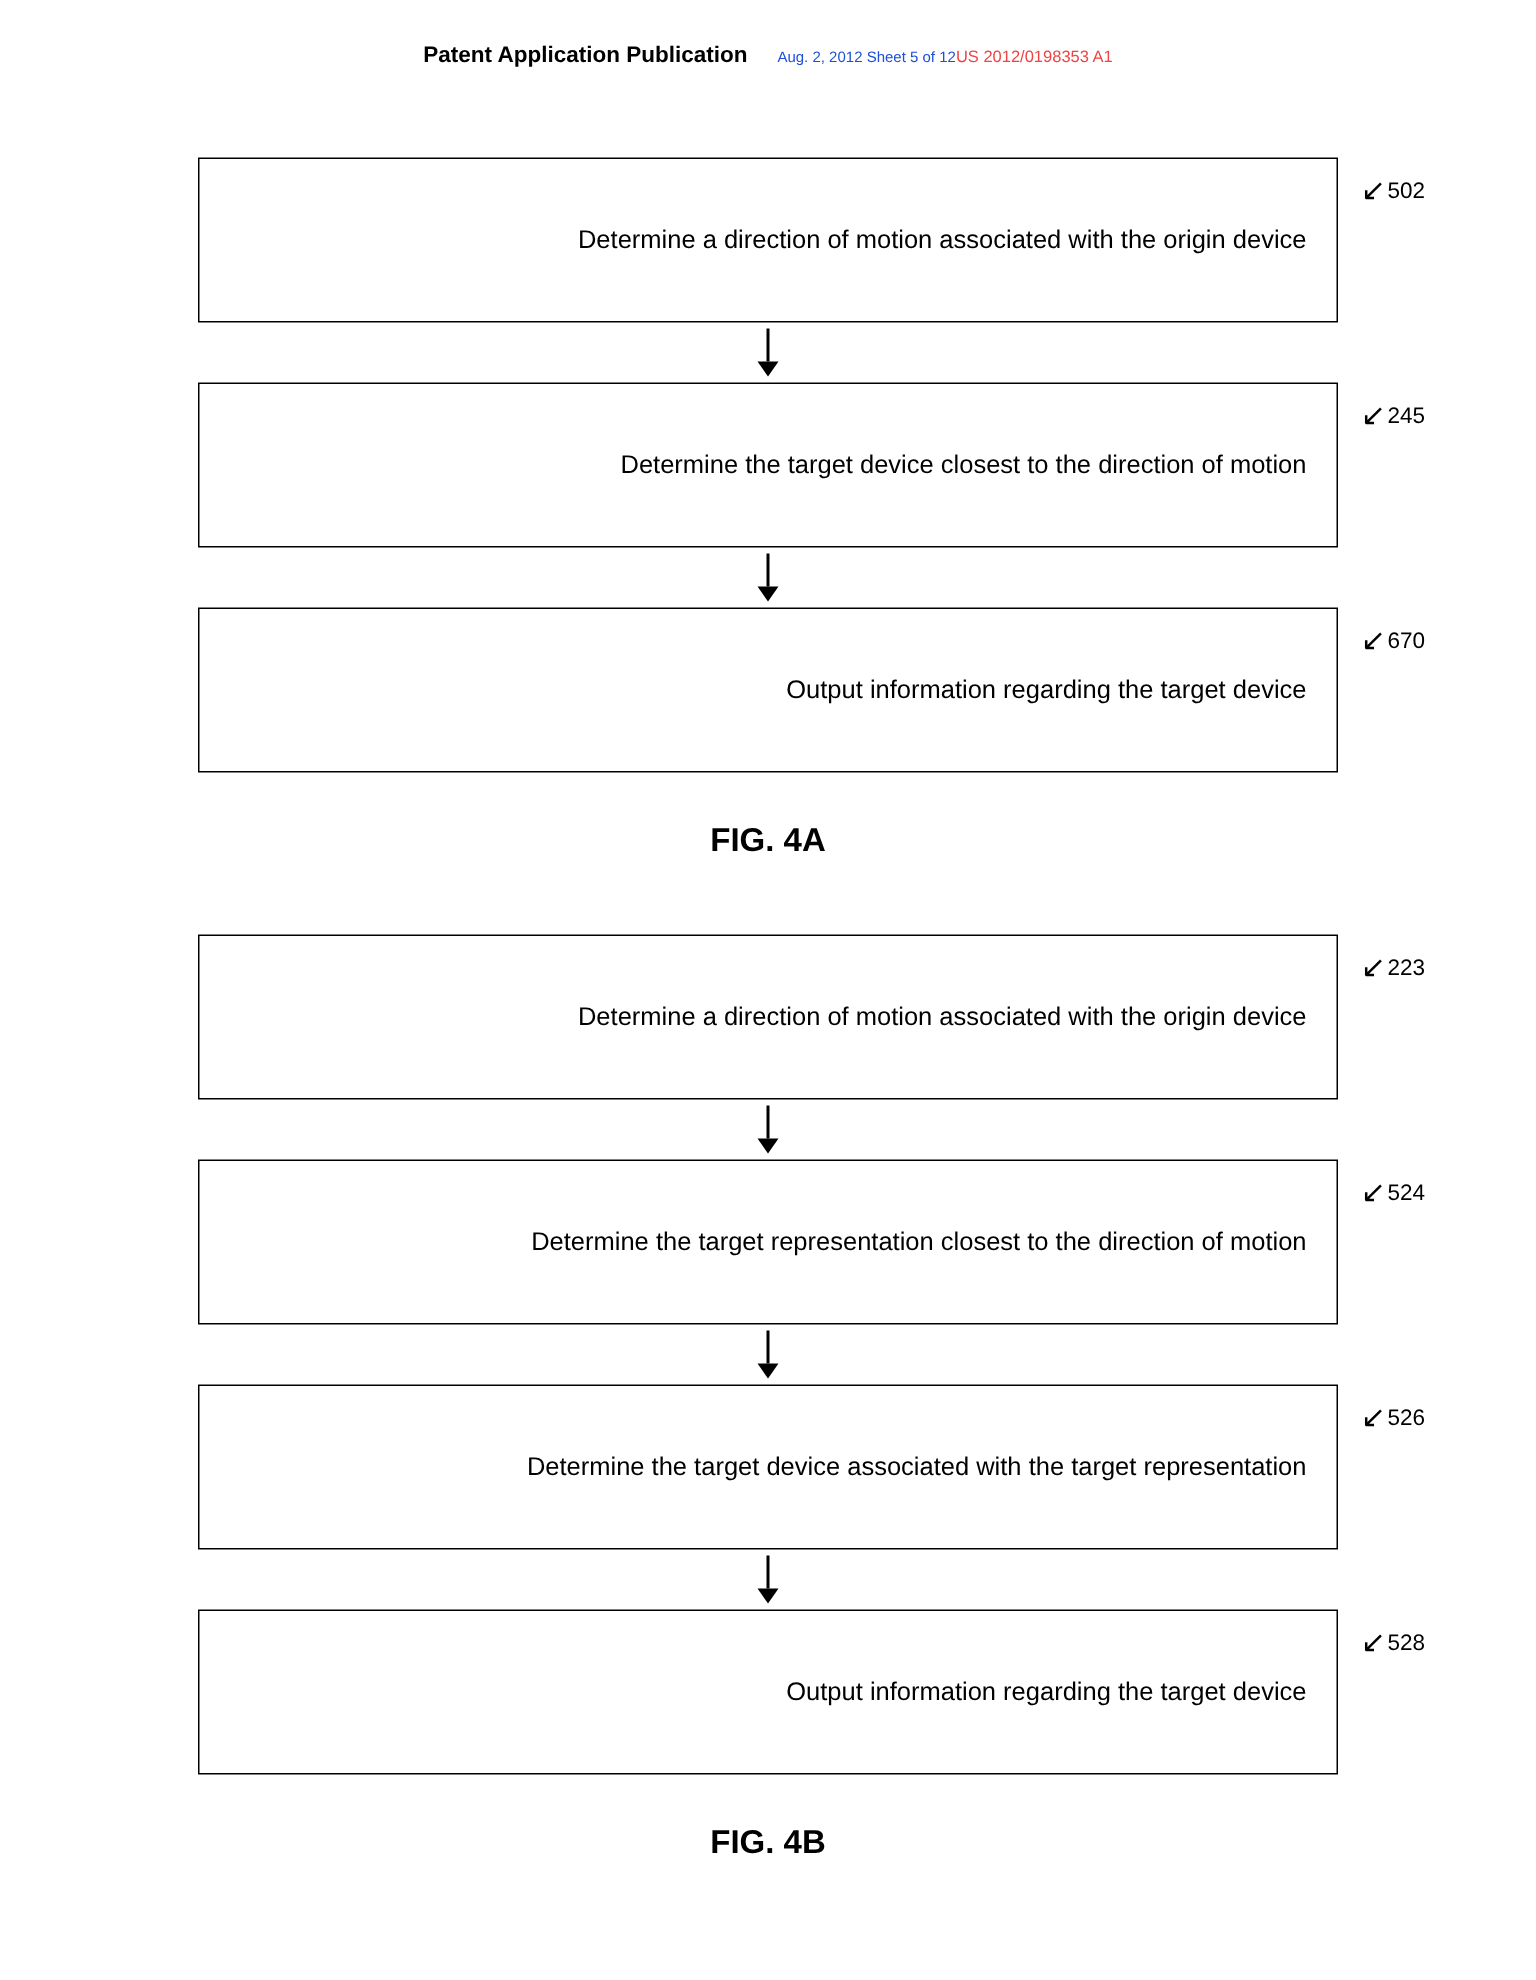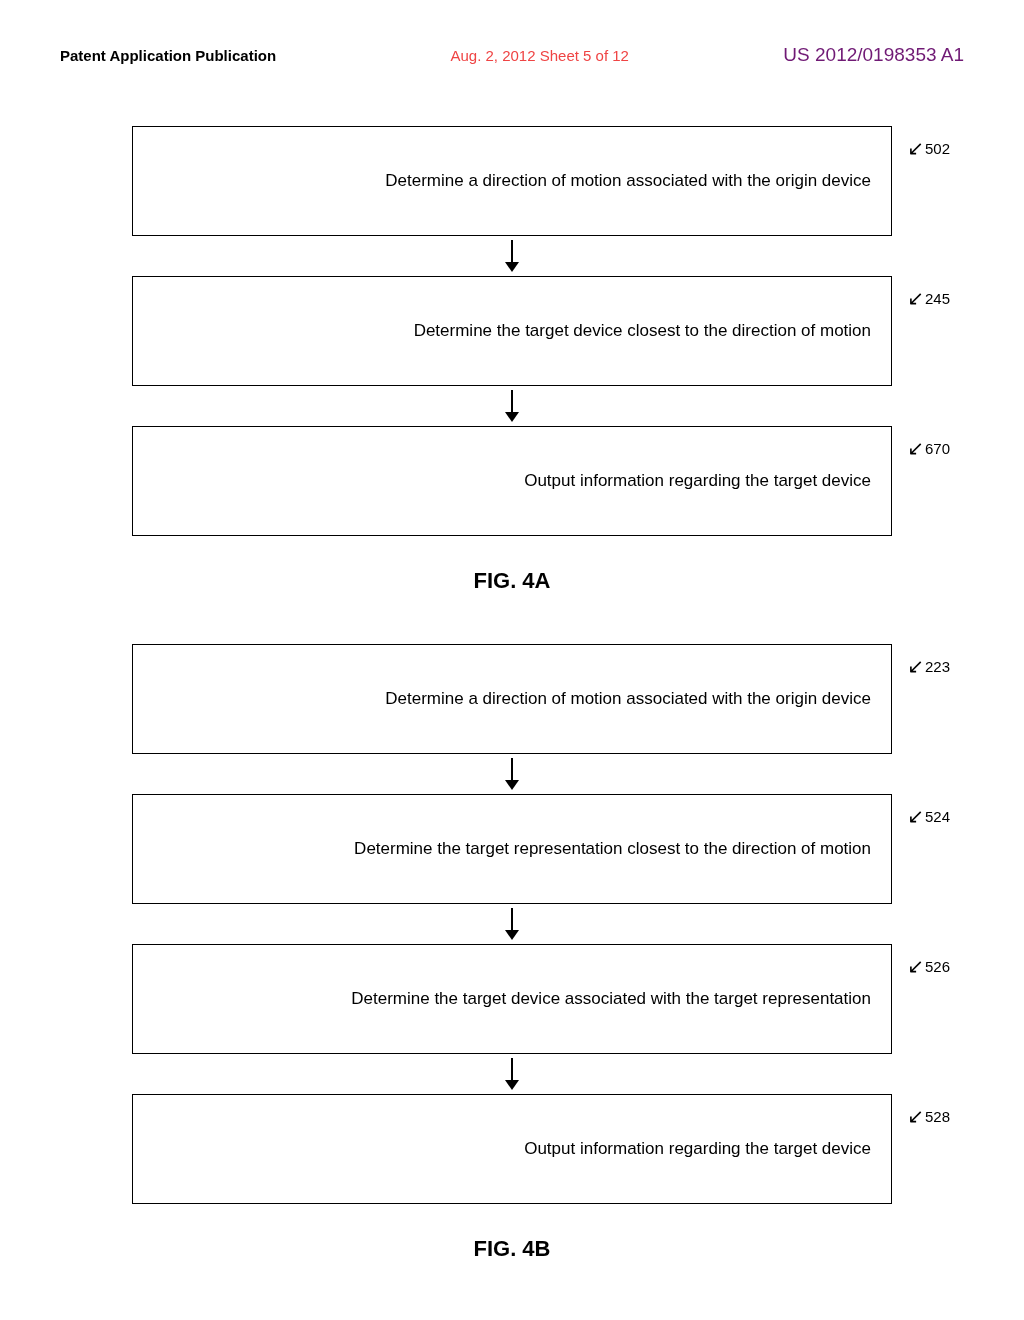--- a/index.html
+++ b/index.html
@@ -12,41 +12,41 @@
       background: #ffffff;
       font-family: Arial, Helvetica, sans-serif;
       width: 1024px;
       min-height: 1320px;
       position: relative;
       overflow-x: hidden;
     }
 
     .header {
       display: flex;
-      justify-content: space-between;
+      justify-content: center;
       align-items: baseline;
-      padding: 44px 60px 20px 60px;
+      padding: 28px 60px 20px 60px;
       border-bottom: none;
     }
 
     .header-left {
       font-weight: bold;
       font-size: 15px;
       color: #000;
     }
 
     .header-center {
-      font-size: 15px;
+      font-size: 10px;
+      color: #1d4ed8;
+      margin-left: 20px;
+    }
+
+    .header-right {
+      font-size: 11px;
       color: #ef4444;
-      margin-left: 20px;
-    }
-
-    .header-right {
-      font-size: 19px;
-      color: #701a75;
     }
 
     .page-content {
       display: flex;
       flex-direction: column;
       align-items: center;
       padding: 40px 60px;
     }
 
     .flow-box-text {

